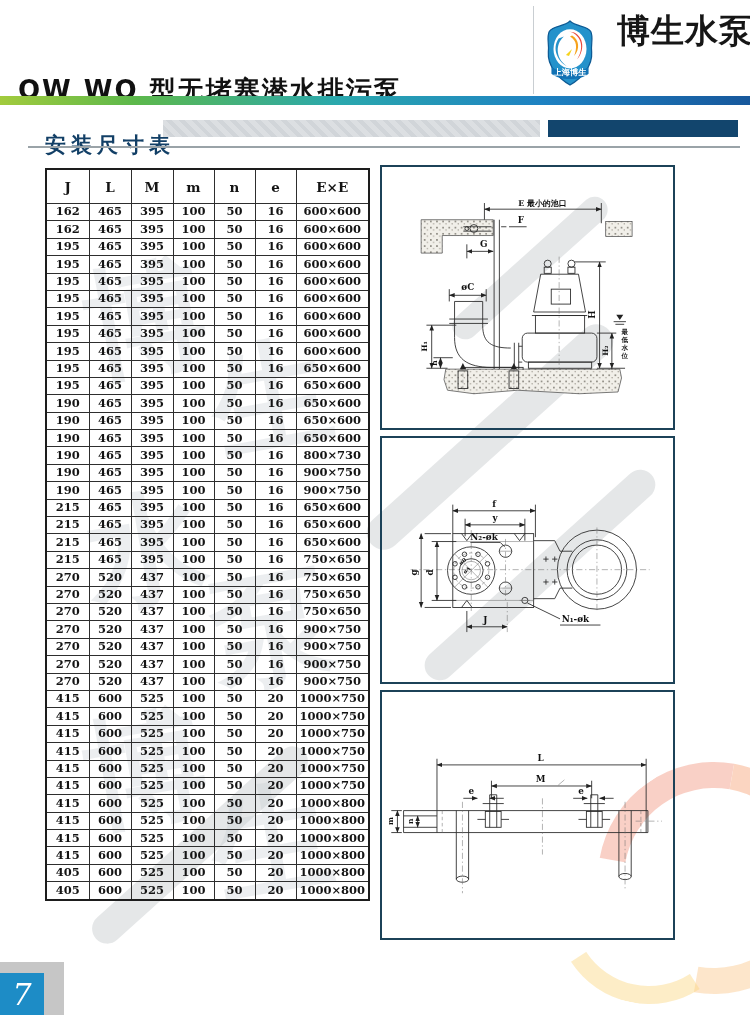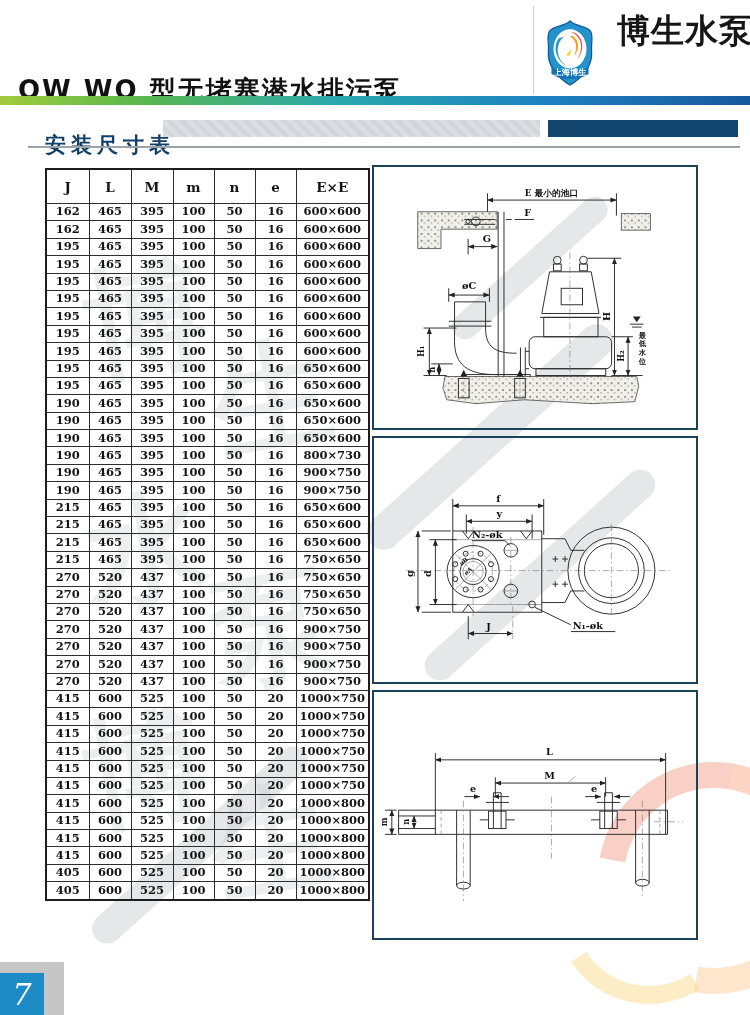--- a/index.html
+++ b/index.html
@@ -37,21 +37,21 @@
   .sec-navy{position:absolute;left:548px;top:120px;width:190px;height:17px;background:#12456d;z-index:2;}
   .sec-rule{position:absolute;left:28px;top:146px;width:712px;height:2px;background:#9aa3a8;z-index:2;}
   
   table.dim{position:absolute;left:45px;top:168px;z-index:2;border-collapse:collapse;
             table-layout:fixed;width:323px;border:2px solid #1d1d1d;background:transparent;}
   table.dim th,table.dim td{border:1px solid #2e2e2e;text-align:center;padding:0;
             font-family:"DejaVu Serif","Liberation Serif",serif;font-weight:bold;color:#141414;}
   table.dim th{height:33px;font-size:13.5px;}
   table.dim td{height:16.4px;font-size:11.5px;line-height:1;}
   
-  .frame{position:absolute;left:372px;width:326px;z-index:2;border:2px solid #1c4258;
+  .frame{position:absolute;left:380px;width:295px;z-index:2;border:2px solid #1c4258;
          background:transparent;margin:0;padding:4px;box-sizing:border-box;}
   .f1{top:165px;height:265px;}
   .f2{top:436px;height:248px;}
   .f3{top:690px;height:250px;}
   .frame svg{display:block;width:100%;height:100%;}
   .ln{stroke:#2b2b2b;stroke-width:1;fill:none;}
   .th2{stroke:#6f6f6f;stroke-width:.6;fill:none;}
   .dd{stroke-dasharray:7 3 1.5 3;}
   .dsh{stroke-dasharray:4 3;}
   svg text{font-family:"DejaVu Serif","Liberation Serif",serif;font-weight:bold;font-size:10px;fill:#111;}

